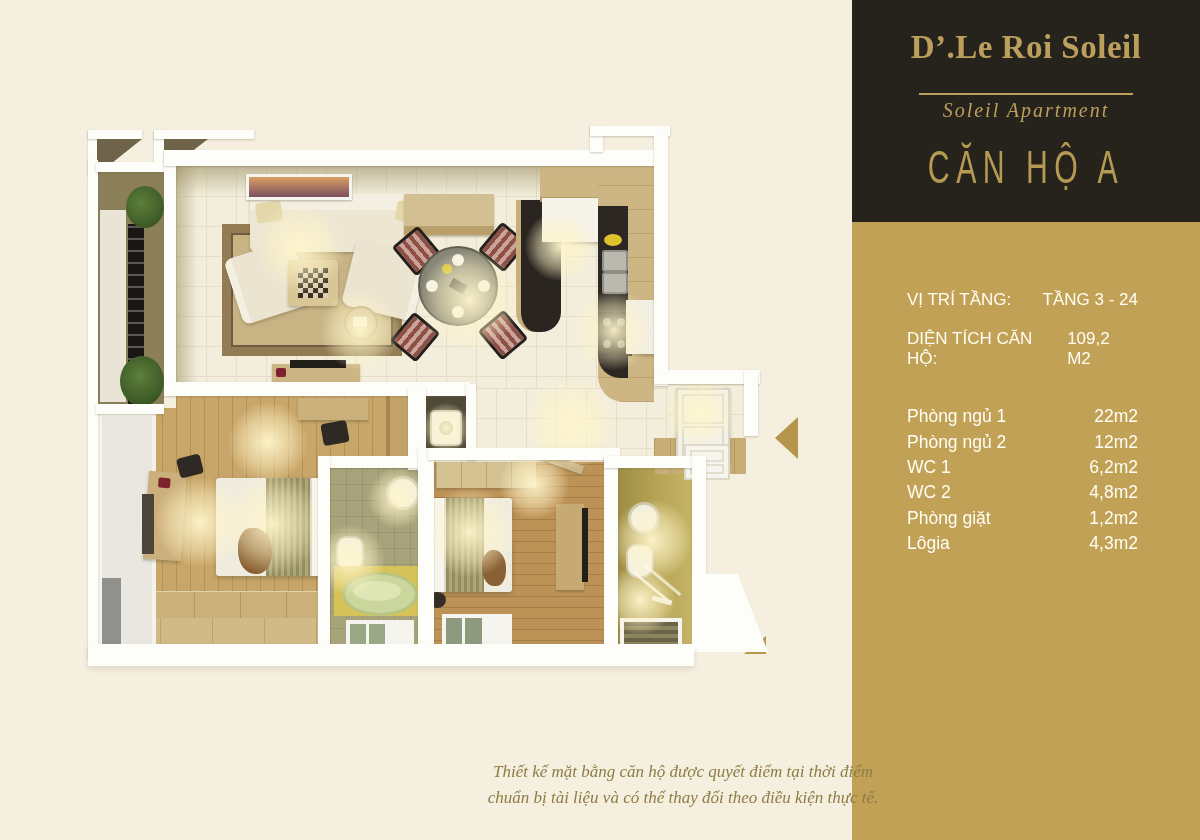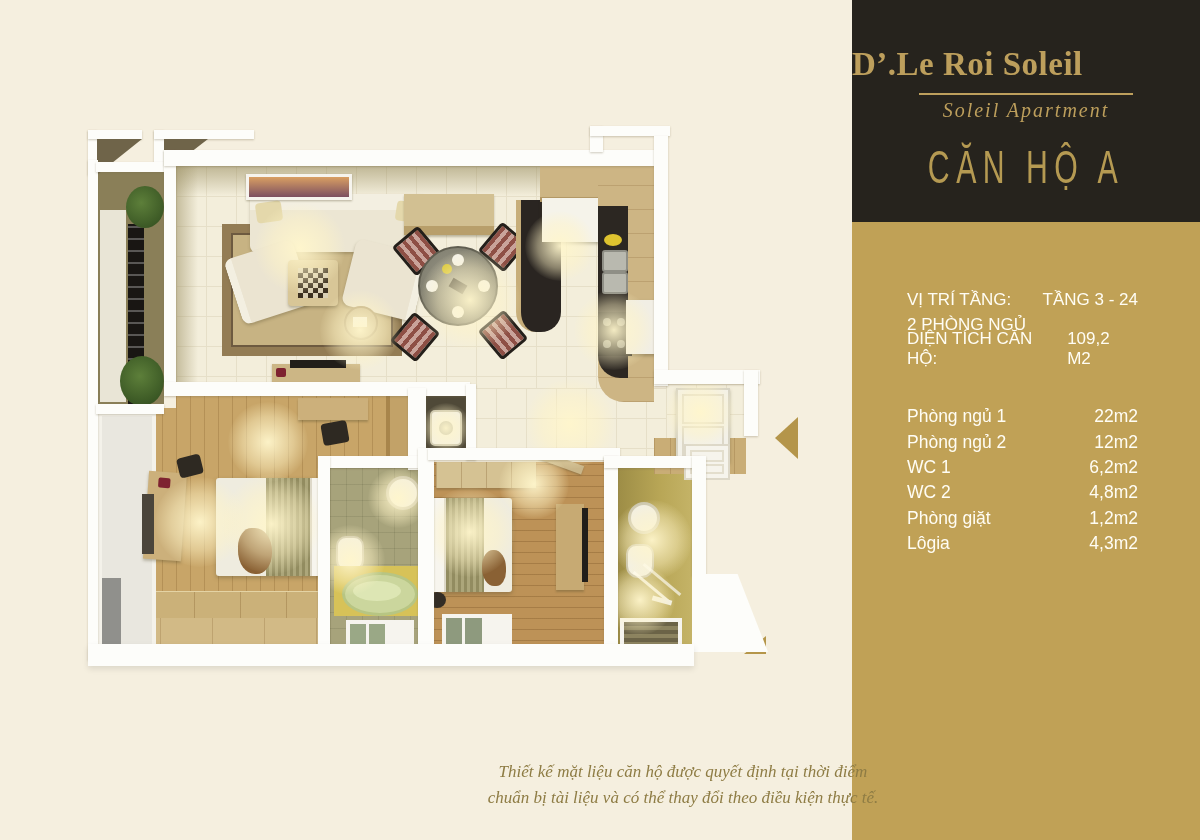--- a/index.html
+++ b/index.html
@@ -17,21 +17,21 @@
   .woodh{position:absolute;background-color:#bd9257;
          background-image:repeating-linear-gradient(0deg,rgba(96,60,18,.25) 0 1px,transparent 1px 11px);}
   .olive-tri{position:absolute;background:#6f6449;clip-path:polygon(0 0,100% 0,0 100%);}
   .glow{position:absolute;border-radius:50%;pointer-events:none;
         background:radial-gradient(circle,rgba(255,246,204,.95) 0%,rgba(255,244,198,.45) 45%,rgba(255,244,198,0) 72%);}
   .shade-top{position:absolute;background:linear-gradient(180deg,rgba(150,138,92,.55),rgba(150,138,92,0));}
   .shade-left{position:absolute;background:linear-gradient(90deg,rgba(150,138,92,.5),rgba(150,138,92,0));}
   .fixture{position:absolute;background:#f2f0e7;border:2px solid #c6c1ab;border-radius:5px;}
   
   .brand-panel{position:absolute;left:852px;top:0;width:348px;height:222px;background:#26231d;}
-  .brand-title{position:absolute;left:0;top:46px;width:100%;text-align:left;
+  .brand-title{position:absolute;left:0;top:29px;width:100%;text-align:center;
                font-family:"Liberation Serif",serif;font-weight:700;font-size:33px;color:#bd9f5c;letter-spacing:.5px;}
   .brand-underline{position:absolute;left:67px;top:93px;width:214px;height:2px;background:#bd9f5c;}
   .brand-subtitle{position:absolute;left:0;top:99px;width:100%;text-align:center;
                   font-family:"Liberation Serif",serif;font-style:italic;font-size:20px;color:#bd9f5c;letter-spacing:2px;}
   .unit-name{position:absolute;left:0;top:142px;width:100%;text-align:center;
              font-size:42px;color:#b59a52;letter-spacing:9px;font-weight:400;
              transform:scale(.72,1.08);transform-origin:center top;white-space:nowrap;}
   .info-panel{position:absolute;left:852px;top:222px;width:348px;height:618px;background:#c0a156;}
   .detail-rows{position:absolute;left:907px;top:288px;width:231px;}
   .detail-rows .row{display:flex;justify-content:space-between;align-items:center;height:24.6px;
@@ -239,21 +239,20 @@
   </div>
 
   <div class="info-panel"></div>
 
   <div class="detail-rows">
     <div class="row">
       <span>VỊ TRÍ TẦNG:</span>
       <span>TẦNG 3 - 24</span>
     </div>
     <div class="row">
-      <span>2 PHÒNG NGỦ</span>
     </div>
     <div class="row">
       <span>DIỆN TÍCH CĂN HỘ:</span>
       <span>109,2 M2</span>
     </div>
   </div>
 
   <div class="room-rows">
     <div class="row">
       <span>Phòng ngủ 1</span>
@@ -275,17 +274,17 @@
       <span>Phòng giặt</span>
       <span>1,2m2</span>
     </div>
     <div class="row">
       <span>Lôgia</span>
       <span>4,3m2</span>
     </div>
   </div>
 
   <div class="footnote">
-    <div>Thiết kế mặt liệu căn hộ được quyết định tại thời điểm</div>
+    <div>Thiết kế mặt bằng căn hộ được quyết điểm tại thời điểm</div>
     <div>chuẩn bị tài liệu và có thể thay đổi theo điều kiện thực tế.</div>
   </div>
 
 </div>
 
 </body></html>

